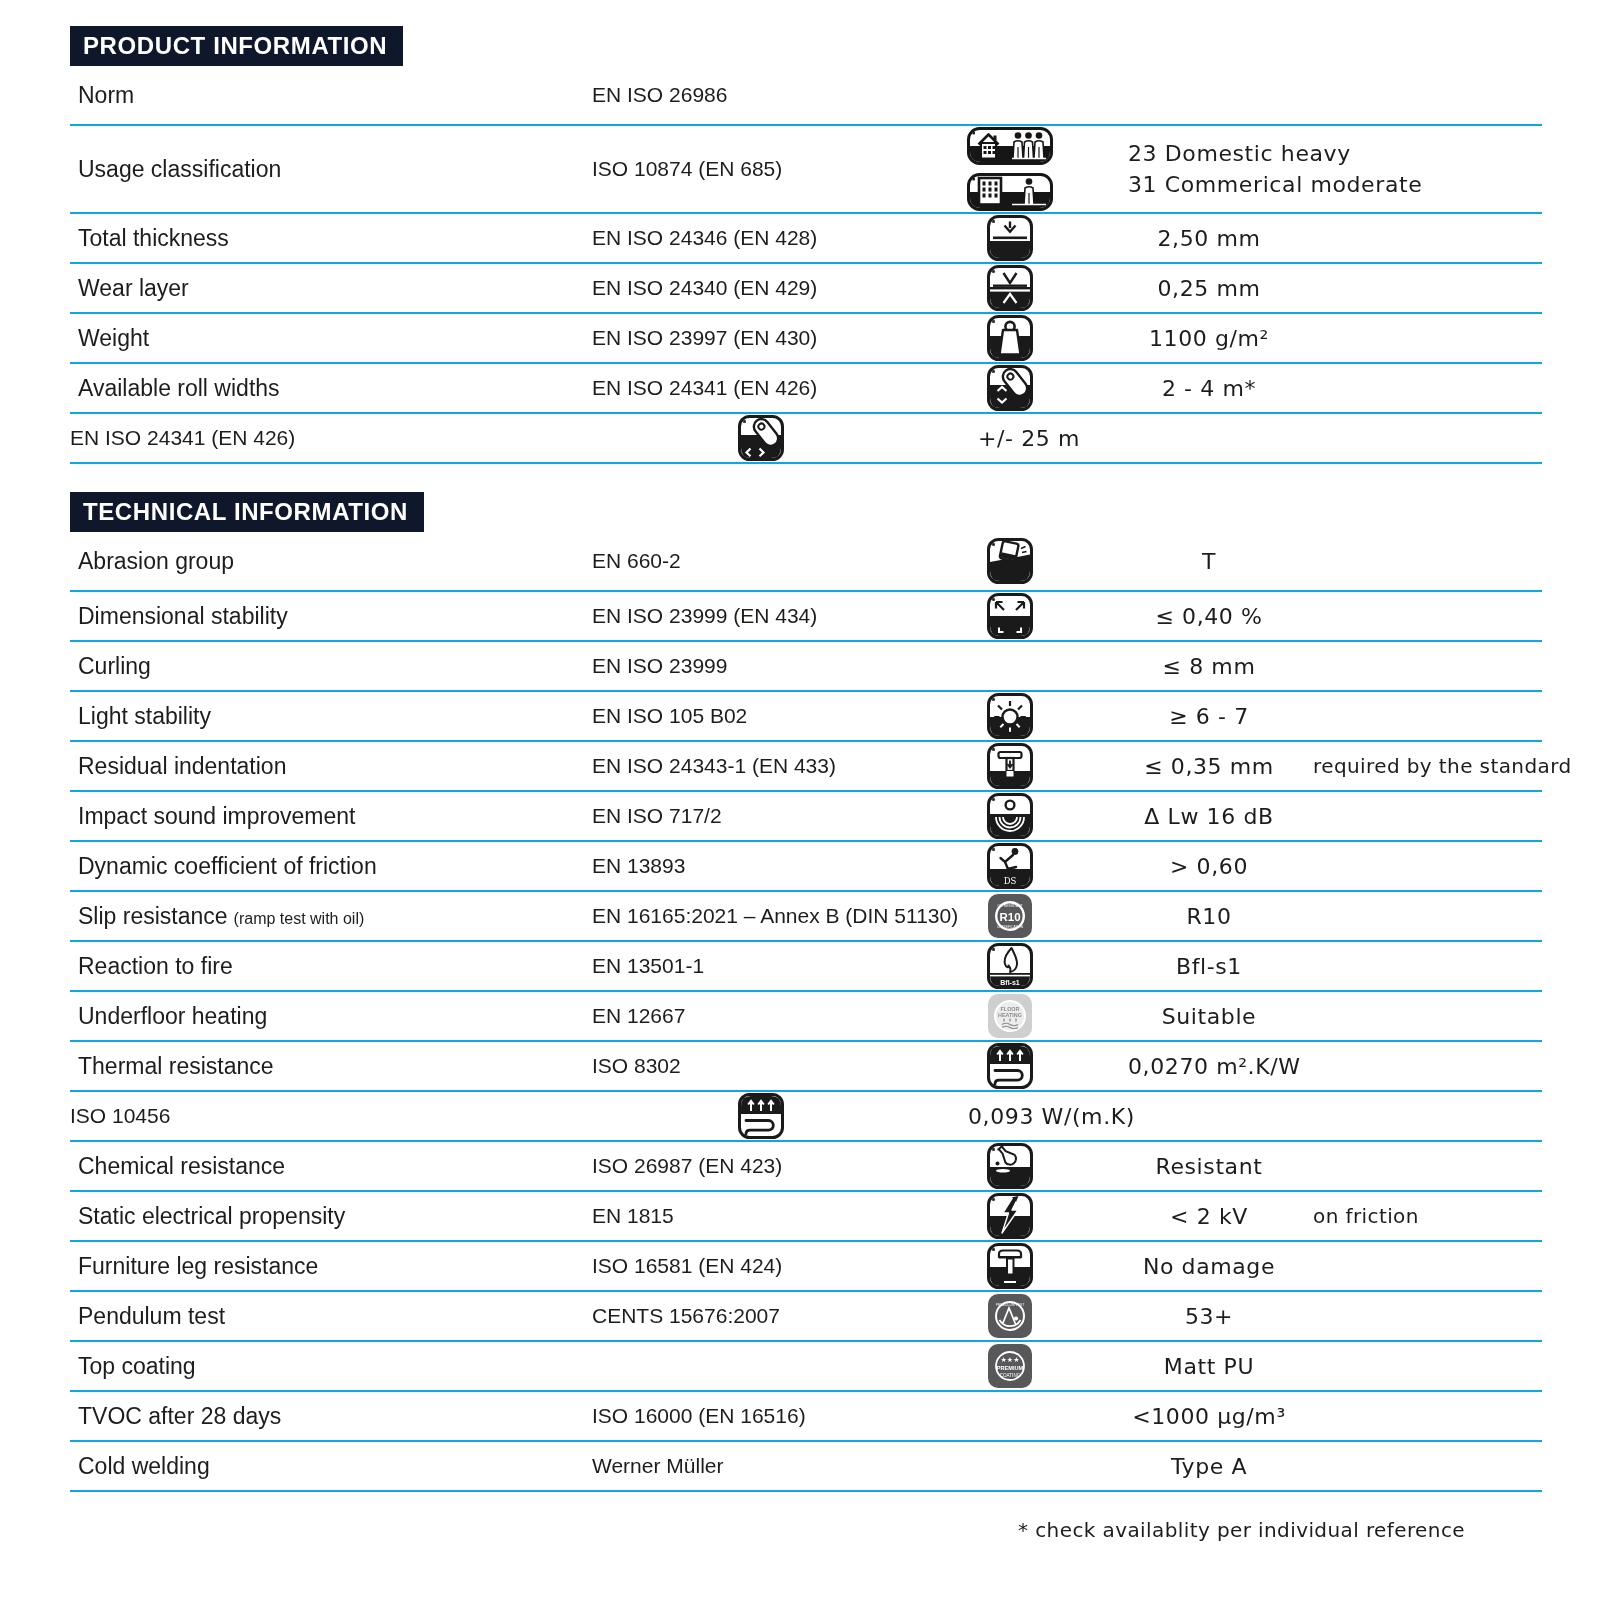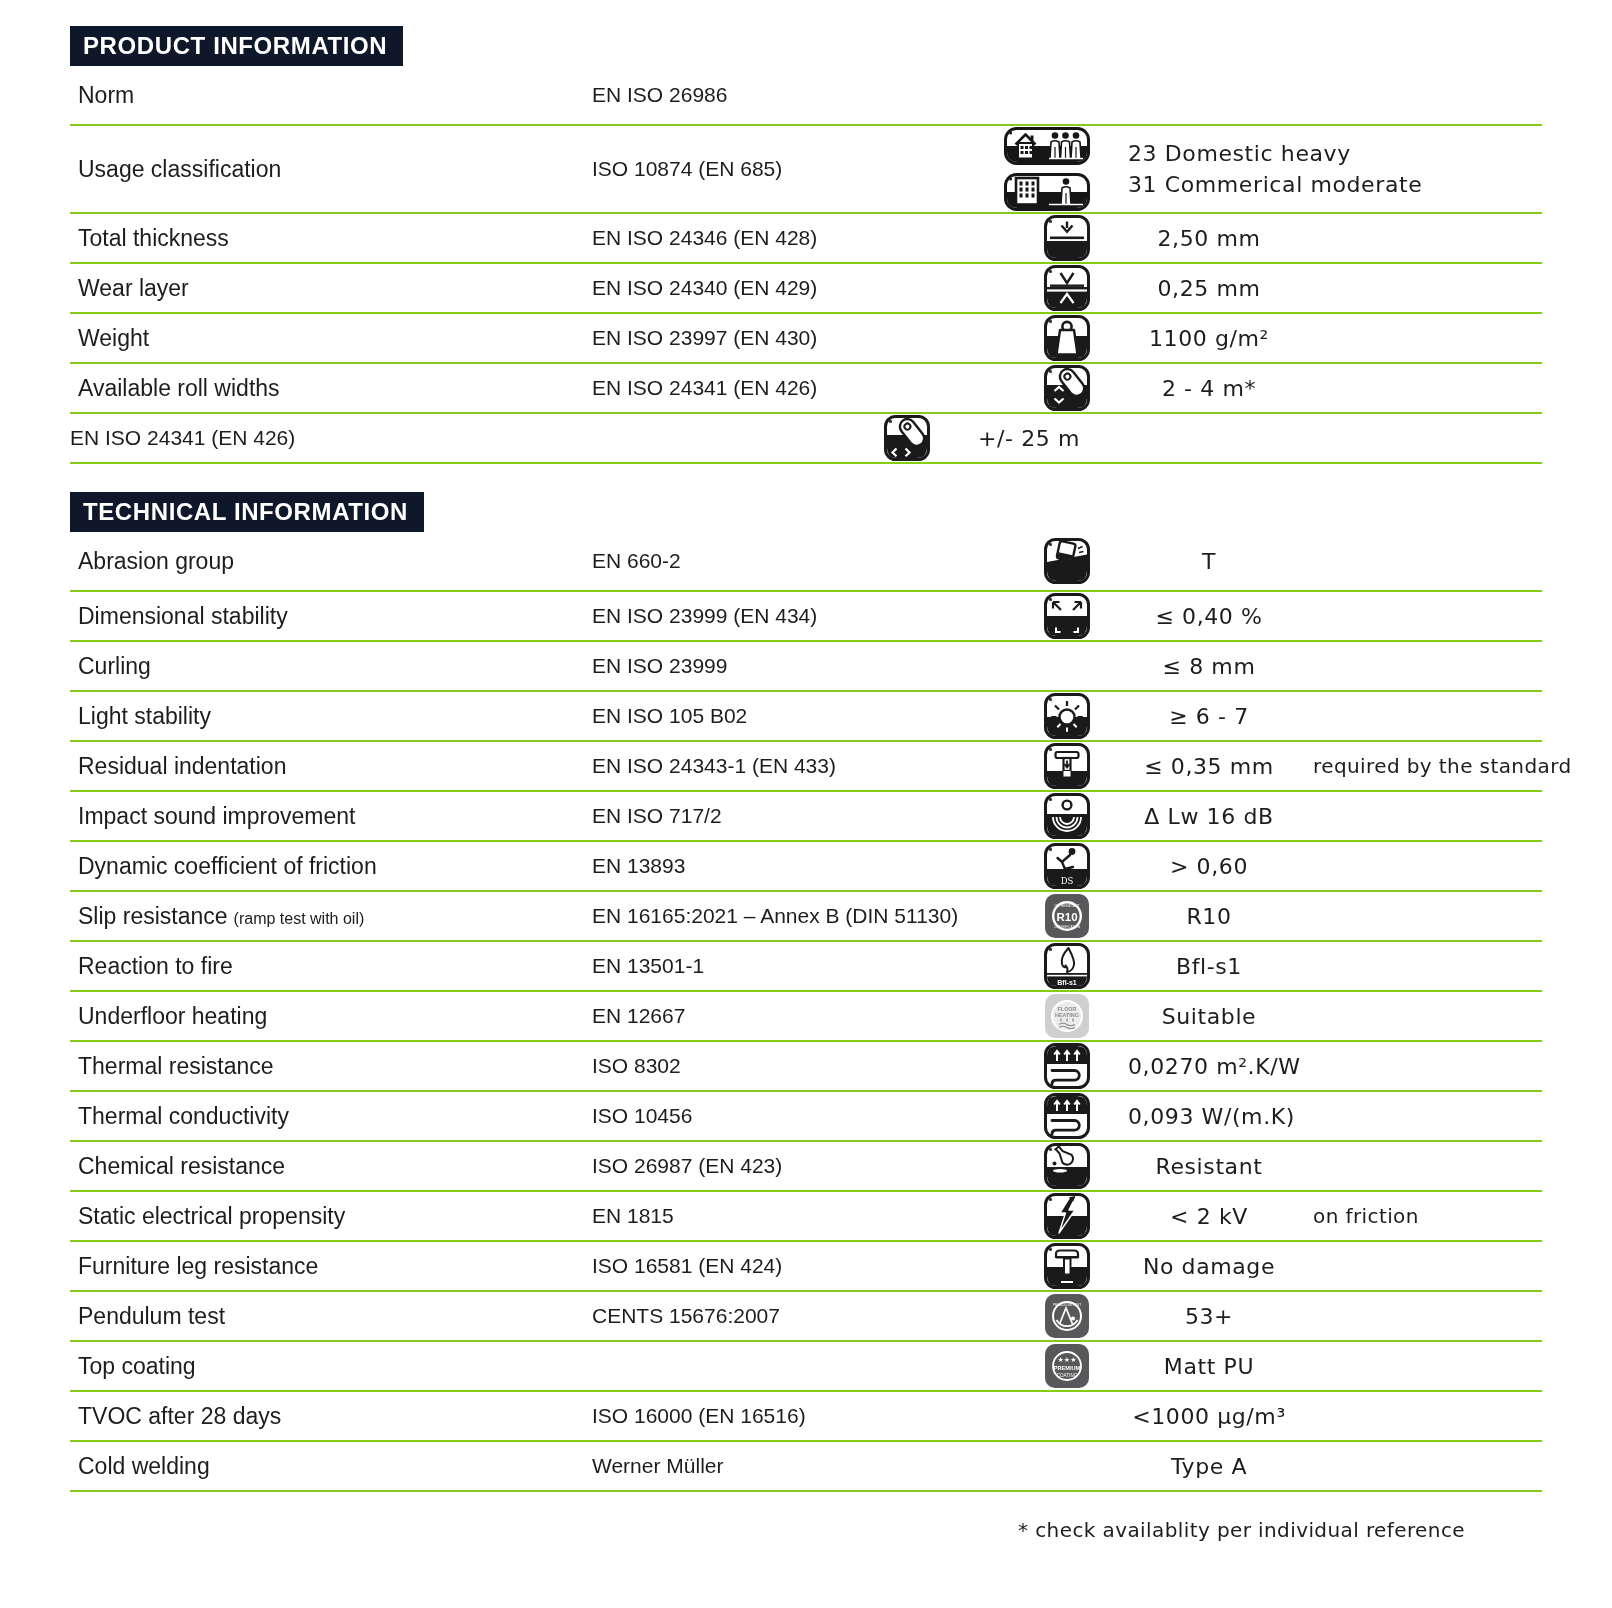--- a/index.html
+++ b/index.html
@@ -15,30 +15,30 @@
   .section-title{
     display:inline-block;
     background:#0f172a;color:#ffffff;
     font-weight:bold;font-size:24px;letter-spacing:0.6px;
     line-height:40px;padding:0 16px 0 13px;
   }
   .row{
     display:grid;
     grid-template-columns:522px 338px 160px 200px 1fr;
     align-items:center;
-    border-bottom:2px solid #84cc16;
+    border-bottom:2px solid #0ea5e9;
     min-height:48px;
   }
   .row-first{min-height:58px;}
   .row-usage{min-height:86px;}
   .cell{min-width:0;}
   .cell-label{font-size:23px;padding-left:8px;white-space:nowrap;}
   .label-small{font-size:16px;margin-left:6px;}
   .cell-standard{font-size:21px;white-space:nowrap;}
-  .cell-icon{display:flex;justify-content:flex-end;align-items:center;}
+  .cell-icon{display:flex;justify-content:center;align-items:center;}
   .icon{display:inline-flex;line-height:0;}
   .cell-value{
     font-family:"DejaVu Sans",sans-serif;
     font-size:22px;letter-spacing:0.6px;
     padding-left:38px;white-space:nowrap;text-align:center;
   }
   .value-line{line-height:31px;}
   .cell-note{
     font-family:"DejaVu Sans",sans-serif;
     font-size:20px;letter-spacing:0.4px;
@@ -432,21 +432,20 @@
    <path d="M8 27.5 H30.5 A4.8 4.8 0 0 1 30.5 37.1 H12 Q8 37.1 8 41" stroke="#1a1a1a" stroke-width="2.8" fill="none" stroke-linecap="round"></path>
                 </svg>
               </span>
             </div>
             <div class="cell cell-value">
               <div class="value-line">0,0270 m².K/W</div>
             </div>
             <div class="cell cell-note"></div>
           </div>
           <div class="row">
-            <div class="cell cell-label"><span>Thermal conductivity</span></div>
             <div class="cell cell-standard"><span>ISO 10456</span></div>
             <div class="cell cell-icon">
               <span class="icon">
                 <svg width="46" height="46" viewBox="0 0 46 46">
     <rect x="1.5" y="1.5" width="43" height="43" rx="10" fill="none" stroke="#1a1a1a" stroke-width="3"></rect>
     <rect x="5.2" y="5.2" width="2.6" height="2.6" fill="#1a1a1a"></rect>
                   <path d="M3 21 V13 Q3 3 13 3 H33 Q43 3 43 13 V21 Z" fill="#1a1a1a"></path>
    <path d="M13 18 V9 M10.2 11.5 L13 7.8 L15.8 11.5 M23 18 V9 M20.2 11.5 L23 7.8 L25.8 11.5 M33 18 V9 M30.2 11.5 L33 7.8 L35.8 11.5" stroke="#fff" stroke-width="2" fill="none"></path>
    <path d="M8 27.5 H30.5 A4.8 4.8 0 0 1 30.5 37.1 H12 Q8 37.1 8 41" stroke="#1a1a1a" stroke-width="2.8" fill="none" stroke-linecap="round"></path>
                 </svg>

